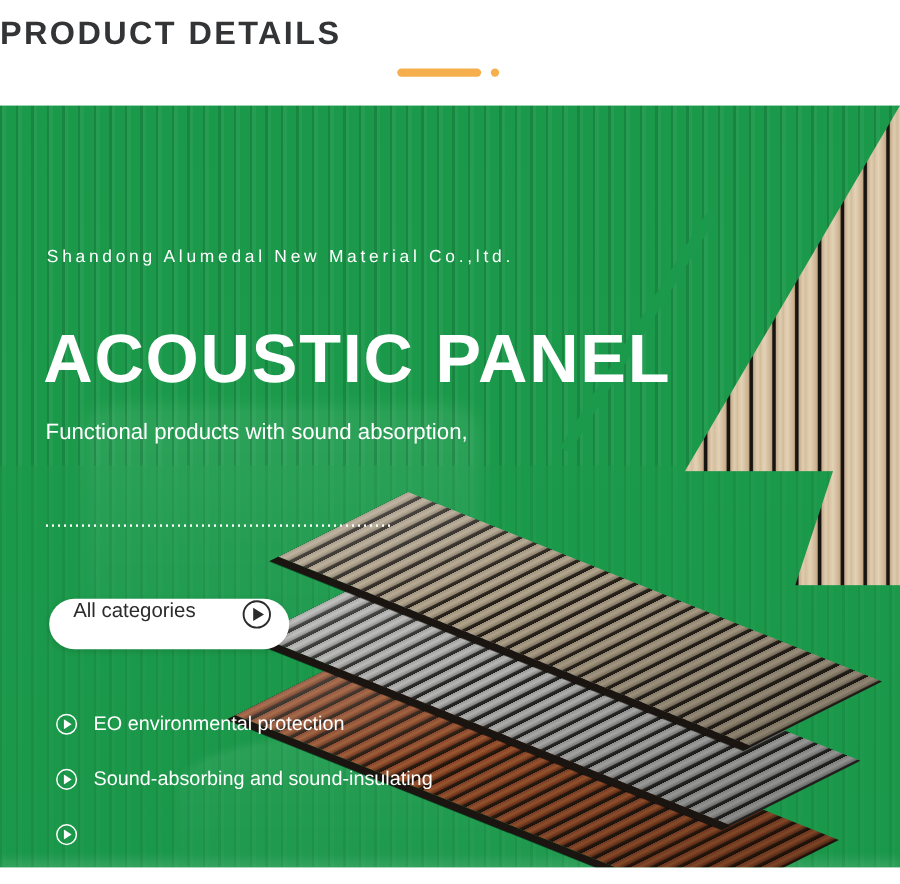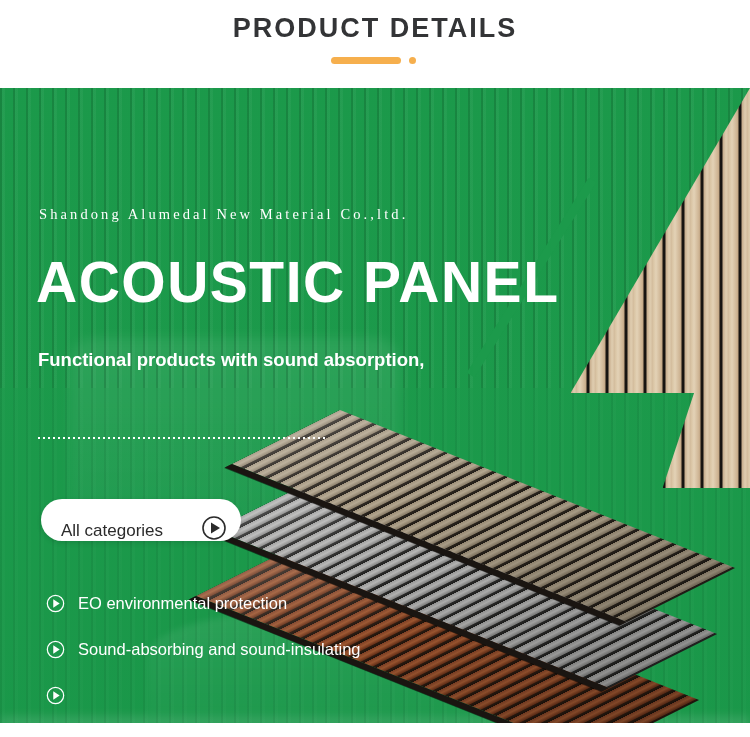--- a/index.html
+++ b/index.html
@@ -3,21 +3,21 @@
 <meta charset="utf-8">
 <style>
   html,body{margin:0;padding:0;background:#ffffff;}
   body{width:750px;height:737px;font-family:"Liberation Sans",sans-serif;overflow:hidden;}
 
   .page{position:relative;width:750px;height:737px;background:#ffffff;overflow:hidden;}
 
   
   .header{position:absolute;left:0;top:0;width:750px;height:88px;background:#ffffff;}
   .header-title{
-    position:absolute;left:0;top:13px;width:750px;text-align:center;
+    position:absolute;left:0;top:13px;width:750px;text-align:left;
     font-size:27px;font-weight:bold;color:#333436;letter-spacing:2.0px;
     font-family:"Liberation Sans",sans-serif;
   }
   .accent-wrap{position:absolute;left:0;top:55px;width:750px;height:12px;}
   .accent-bar{position:absolute;left:331px;top:2px;width:70px;height:7px;border-radius:4px;background:#F6AF4D;}
   .accent-dot{position:absolute;left:409px;top:2px;width:7px;height:7px;border-radius:50%;background:#F6AF4D;}
 
   
   .banner{position:absolute;left:0;top:88px;width:750px;height:635px;overflow:hidden;background:#1C9A4B;}
 
@@ -64,32 +64,32 @@
       #c7ad8d 13px,#dfcdb0 16px,#d2bb9b 19px);
   }
   .oak-shade{position:absolute;left:520px;top:0px;width:230px;height:305px;
     clip-path:polygon(100% 0%, 100% 100%, 22% 100%, 100% 0%);
     background:linear-gradient(125deg,rgba(0,0,0,.18) 0%,rgba(0,0,0,0) 55%);}
   .diag-stripe{position:absolute;left:588px;top:92px;width:9px;height:230px;
     background:#1C9A4B;transform:rotate(32deg);transform-origin:top center;border-radius:1px;}
 
   
   .company{position:absolute;left:39px;top:118px;font-size:14.5px;color:#ffffff;
-    letter-spacing:3.1px;font-weight:normal;white-space:nowrap;font-family:Liberation Serif, serif;}
-  .title{position:absolute;left:36px;top:166px;font-size:57px;line-height:1;
+    letter-spacing:3.1px;font-weight:normal;white-space:nowrap;}
+  .title{position:absolute;left:36px;top:183px;font-size:57px;line-height:1;
     font-weight:bold;color:#ffffff;letter-spacing:1.5px;white-space:nowrap;
     font-family:"Liberation Sans",sans-serif;}
   .subtitle{position:absolute;left:38px;top:258px;font-size:18.5px;line-height:28px;
-    color:#ffffff;font-weight:bold;}
+    color:#ffffff;font-weight:normal;}
   .divider{position:absolute;left:38px;top:349px;width:288px;height:2px;
     background-image:repeating-linear-gradient(90deg,#ffffff 0px,#ffffff 2px,rgba(255,255,255,0) 2px,rgba(255,255,255,0) 5px);}
 
   
   .pill{position:absolute;left:41px;top:411px;width:200px;height:42px;border-radius:21px;
-    background:#ffffff;box-shadow:0 2px 5px rgba(0,0,0,.12);display:flex;align-items:flex-end;
+    background:#ffffff;box-shadow:0 2px 5px rgba(0,0,0,.12);display:flex;align-items:flex-start;
     padding:0 14px 0 20px;box-sizing:border-box;cursor:pointer;}
   .pill-label{font-size:17px;color:#2b2b2b;flex:1;white-space:nowrap;}
   .pill-icon{width:26px;height:26px;flex:none;}
 
   
   .features{position:absolute;left:46px;top:503px;}
   .feature{display:flex;align-items:center;height:24px;margin-bottom:22px;}
   .feat-icon{width:19px;height:19px;flex:none;margin-right:13px;}
   .feat-label{font-size:16.5px;color:#ffffff;white-space:nowrap;}
 

